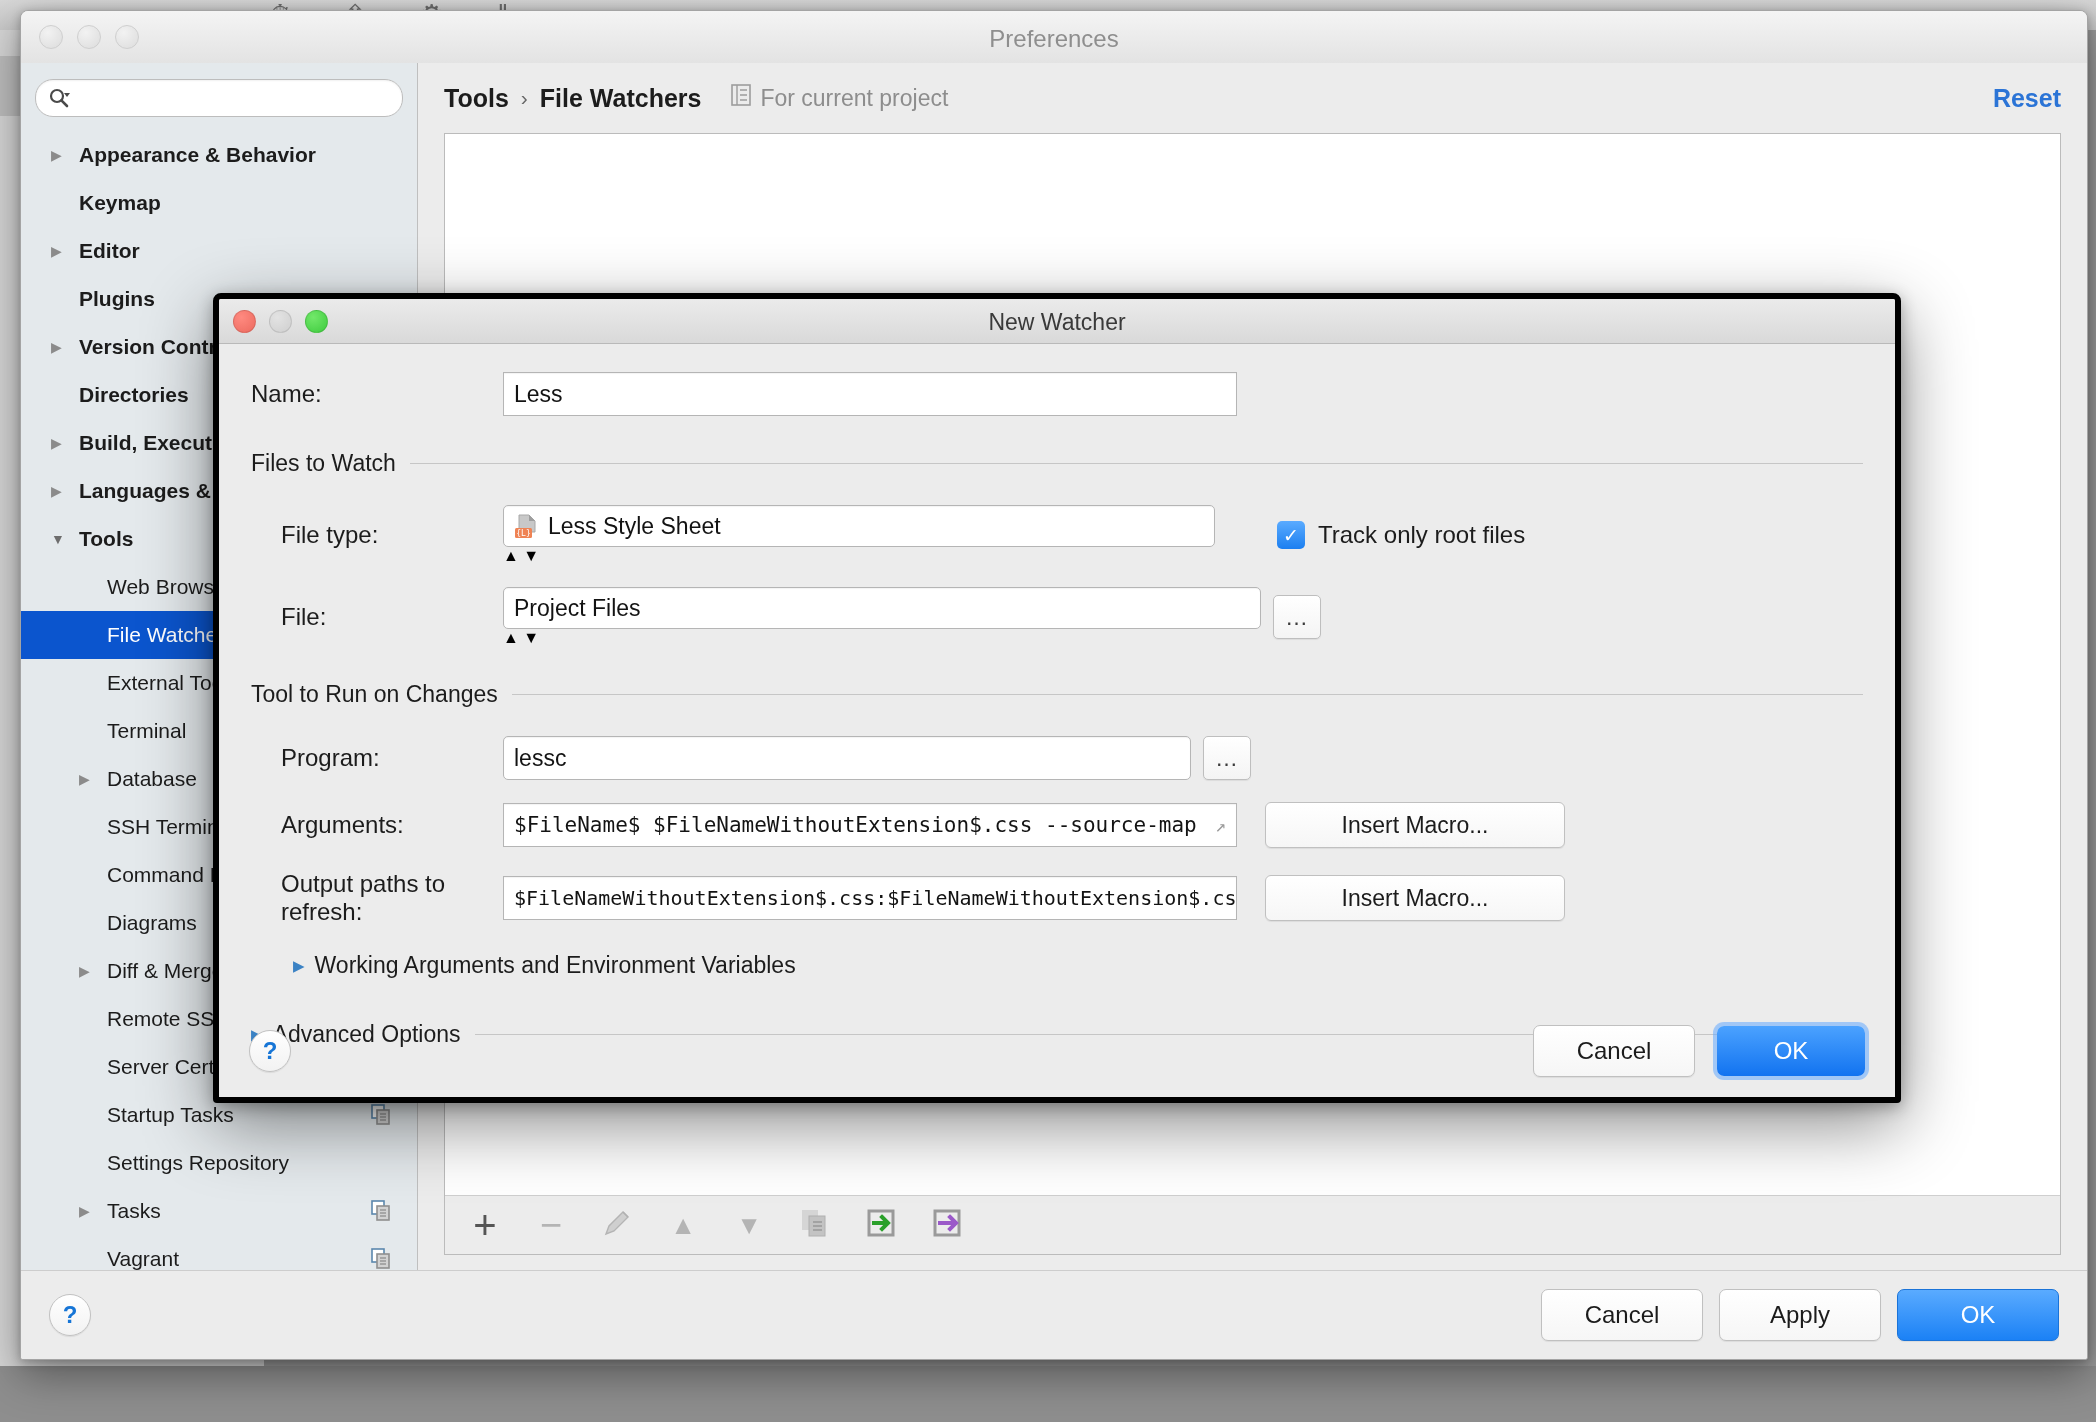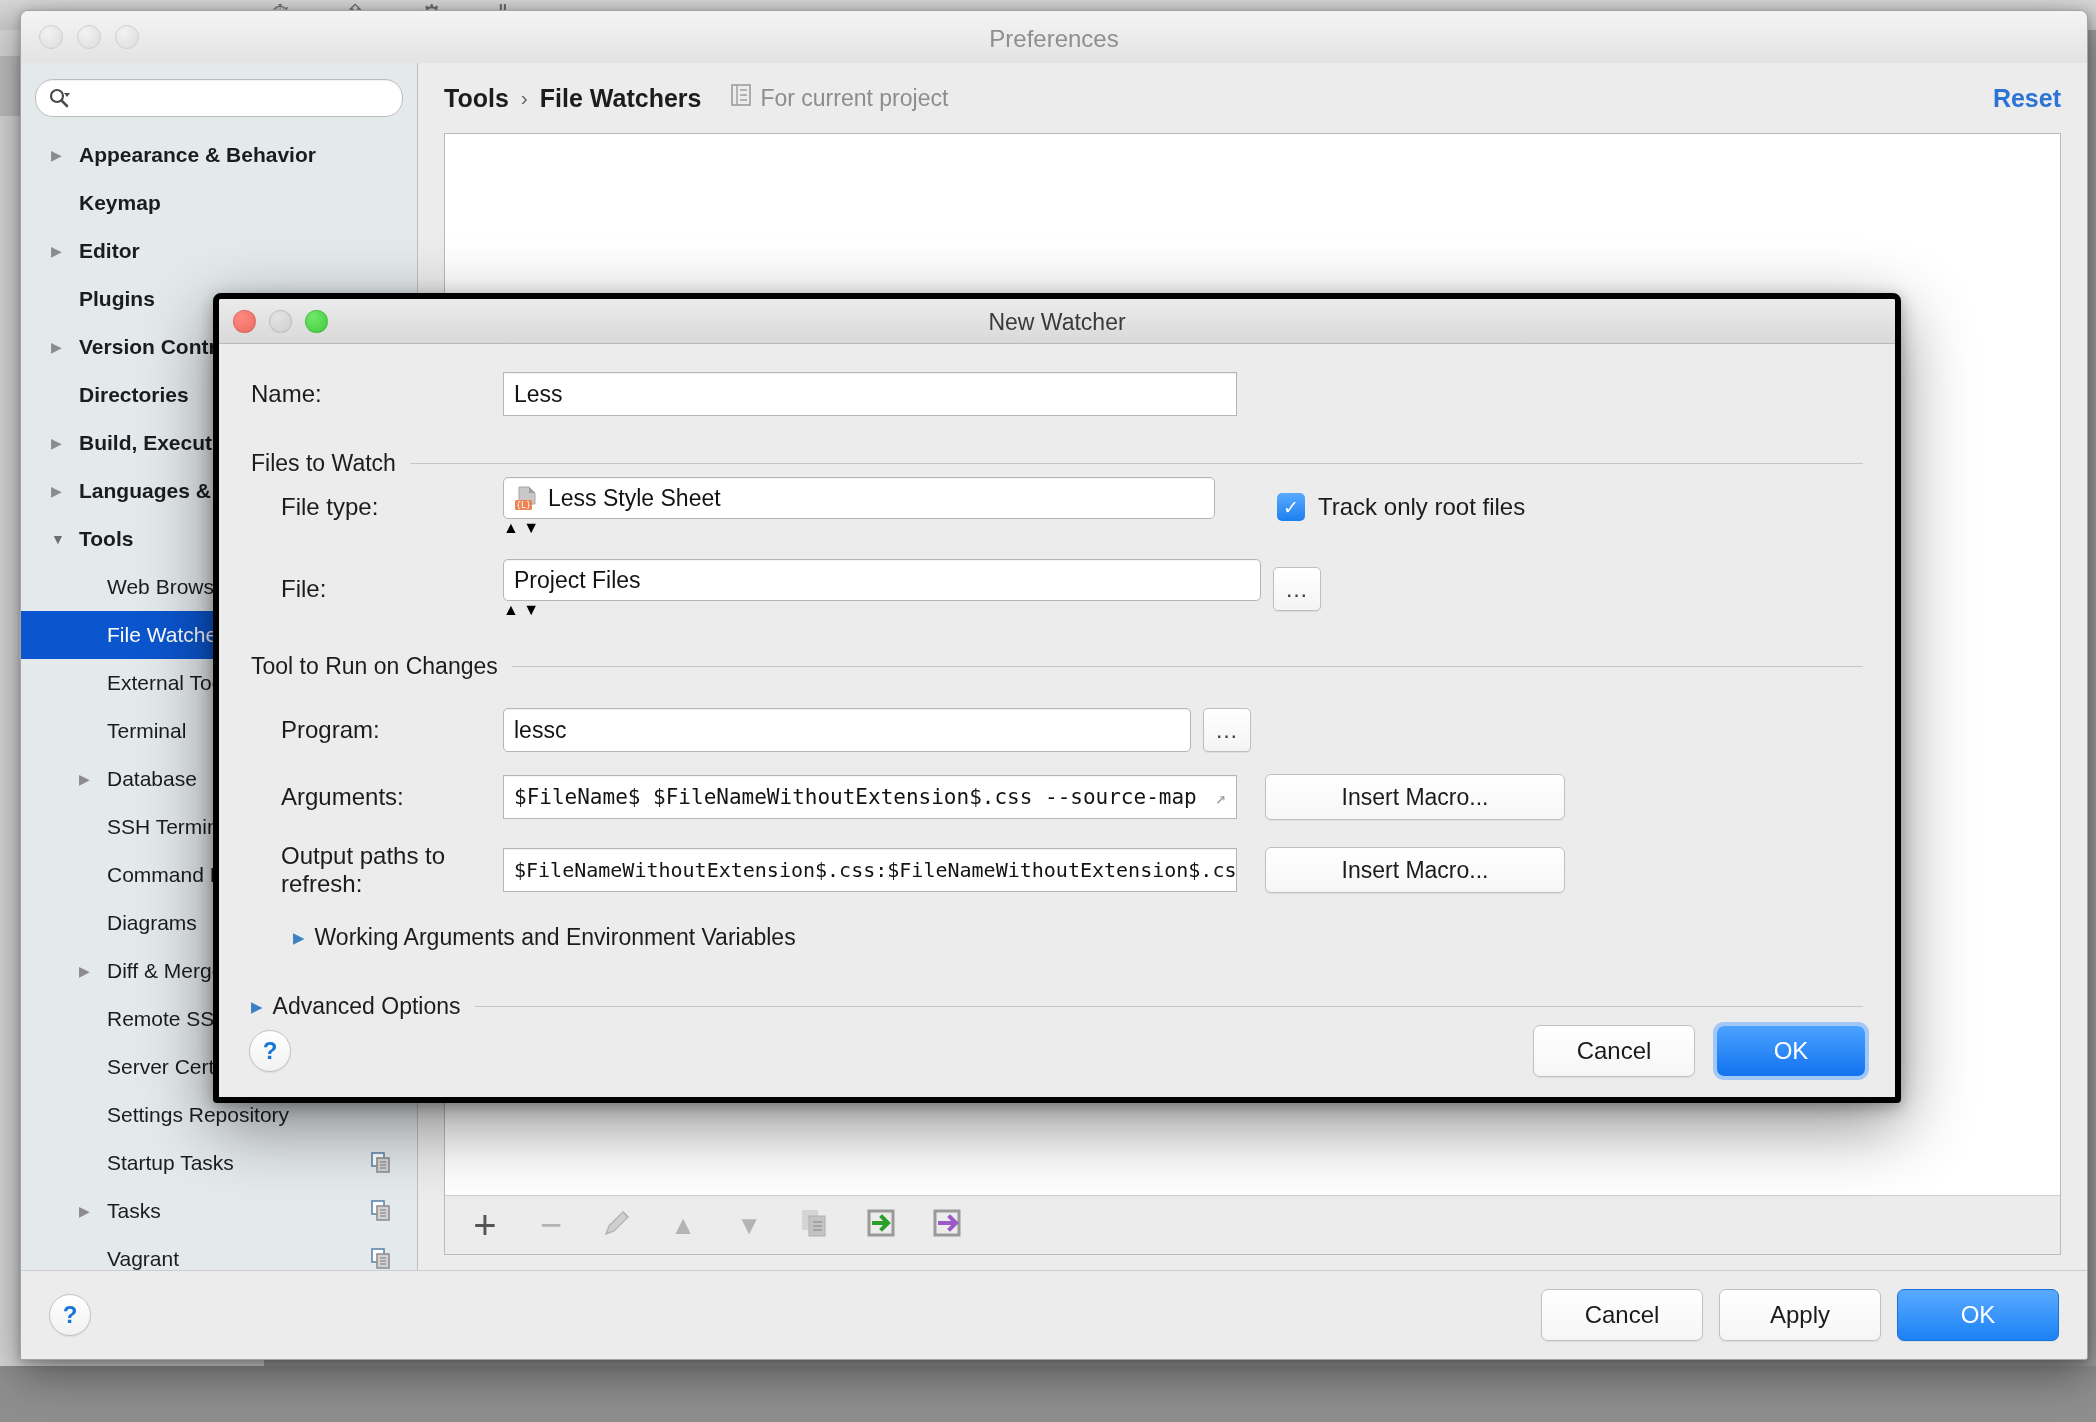--- a/index.html
+++ b/index.html
@@ -424,32 +424,32 @@
           <div class="tree-item lvl1">
             <span class="arrow"></span>
             <span class="label">Remote SSH External Tools</span>
           </div>
           <div class="tree-item lvl1">
             <span class="arrow"></span>
             <span class="label">Server Certificates</span>
           </div>
           <div class="tree-item lvl1">
             <span class="arrow"></span>
-            <span class="label">Settings Repository</span>
-          </div>
-          <div class="tree-item lvl1">
-            <span class="arrow"></span>
             <span class="label">Startup Tasks</span>
             <span class="cfg-icon"><svg width="22" height="22" viewBox="0 0 22 22">
                 <rect x="1" y="1" width="12" height="13" fill="#ffffff" stroke="#5b87ad" stroke-width="1.6"></rect>
                 <rect x="6" y="6" width="12" height="14" fill="#d2d2d2" stroke="#8f8f8f" stroke-width="1.6"></rect>
                 <line x1="9" y1="10" x2="15" y2="10" stroke="#8f8f8f" stroke-width="1.3"></line>
                 <line x1="9" y1="13" x2="15" y2="13" stroke="#8f8f8f" stroke-width="1.3"></line>
                 <line x1="9" y1="16" x2="15" y2="16" stroke="#8f8f8f" stroke-width="1.3"></line>
               </svg></span>
+          </div>
+          <div class="tree-item lvl1">
+            <span class="arrow"></span>
+            <span class="label">Settings Repository</span>
           </div>
           <div class="tree-item lvl1">
             <span class="arrow">▶</span>
             <span class="label">Tasks</span>
             <span class="cfg-icon"><svg width="22" height="22" viewBox="0 0 22 22">
                 <rect x="1" y="1" width="12" height="13" fill="#ffffff" stroke="#5b87ad" stroke-width="1.6"></rect>
                 <rect x="6" y="6" width="12" height="14" fill="#d2d2d2" stroke="#8f8f8f" stroke-width="1.6"></rect>
                 <line x1="9" y1="10" x2="15" y2="10" stroke="#8f8f8f" stroke-width="1.3"></line>
                 <line x1="9" y1="13" x2="15" y2="13" stroke="#8f8f8f" stroke-width="1.3"></line>
                 <line x1="9" y1="16" x2="15" y2="16" stroke="#8f8f8f" stroke-width="1.3"></line>
@@ -562,21 +562,21 @@
     <div class="row" style="margin-top:28px;">
       <div class="lbl" style="width:252px;">Name:</div>
       <div class="field" style="width:712px;">Less</div>
     </div>
 
     <div class="section-head" style="margin-top:34px;text-align:right;">
       <span>Files to Watch</span>
       <span class="rule"></span>
     </div>
 
-    <div class="row" style="">
+    <div class="row" style="margin-top:28px;">
       <div class="lbl" style="width:252px; padding-left:30px; box-sizing:border-box;">File type:</div>
       <div style="width:712px; position:relative;">
         <div class="field rounded" style="width:100%; box-sizing:border-box; padding-right:40px;">
           <span class="lessicon">
             <svg width="26" height="26" viewBox="0 0 26 26">
               <path d="M5 2 h10 l6 6 v11 h-16 z" fill="#c8c8c8" stroke="#a8a8a8" stroke-width="1"></path>
               <path d="M15 2 v6 h6 z" fill="#9e9e9e"></path>
               <rect x="1" y="15" width="17" height="10" rx="1.5" fill="#ef8354"></rect>
               <text x="9.5" y="23" font-size="8" fill="#ffffff" text-anchor="middle" font-family="DejaVu Sans Mono, monospace">{L}</text>
             </svg>

